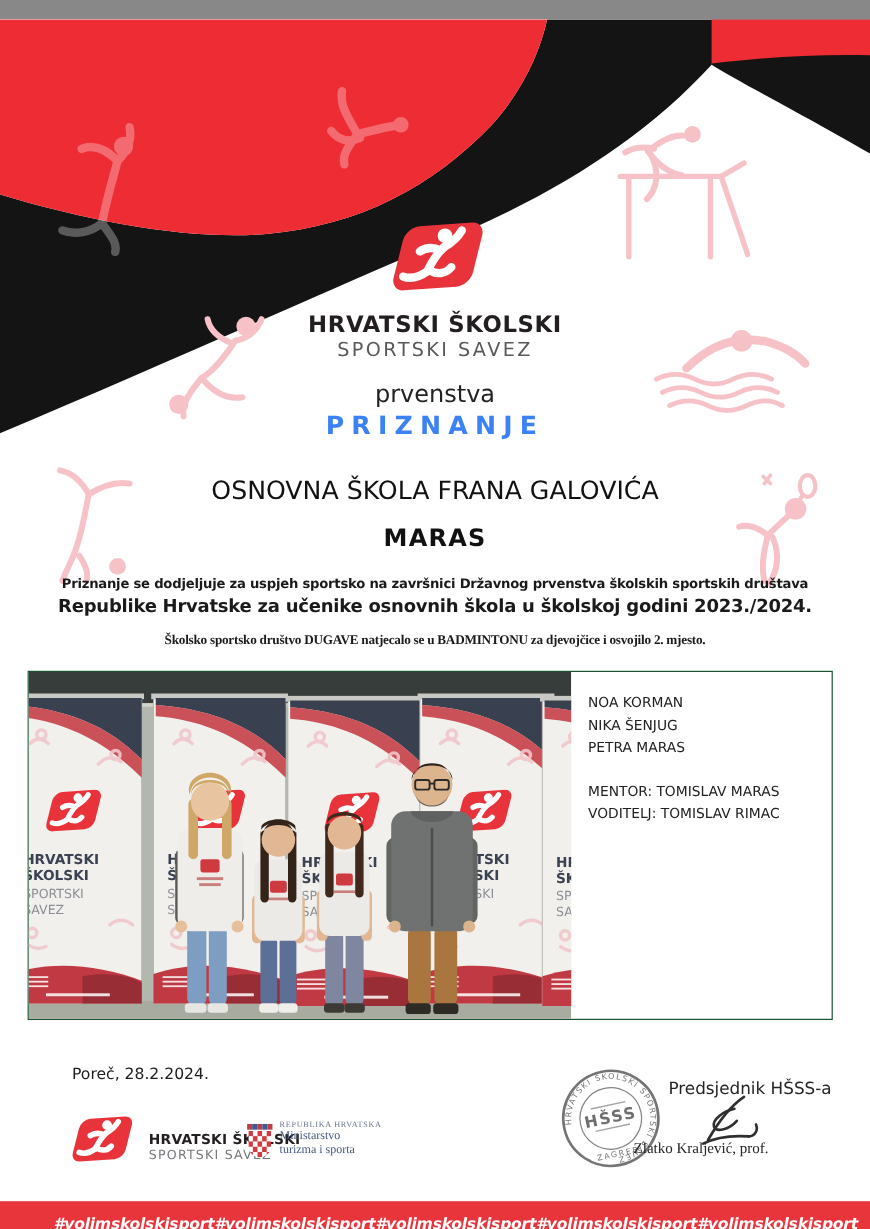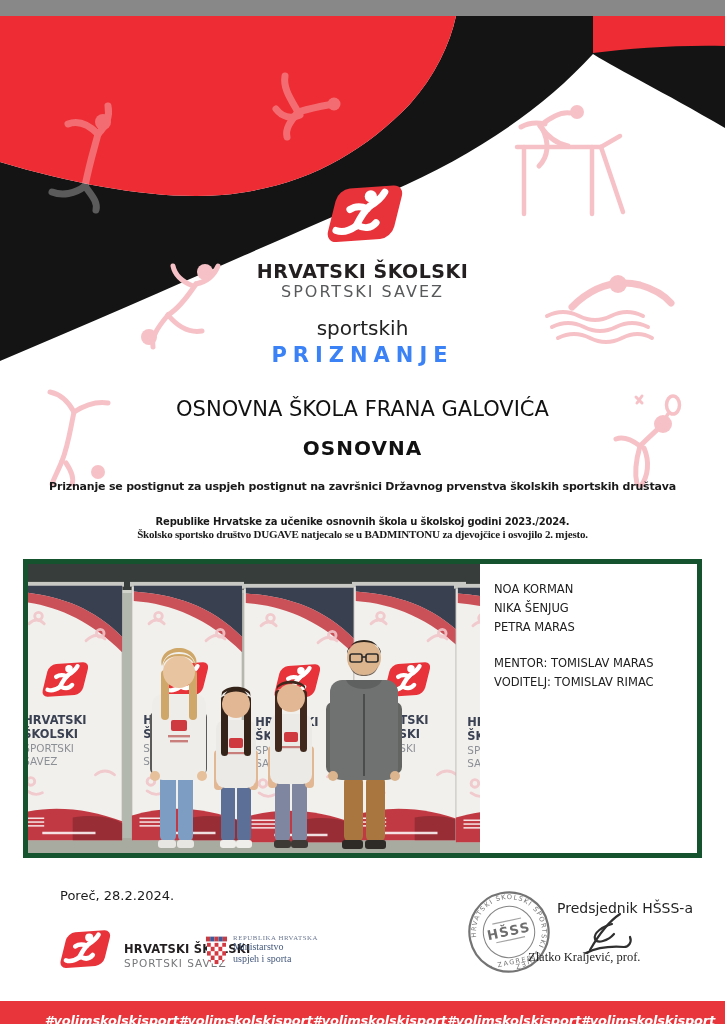--- a/index.html
+++ b/index.html
@@ -11,26 +11,26 @@
   .abs{position:absolute;}
   .ctr{text-align:center;left:0;width:725px;}
   
   .org1{top:244px;font-size:19px;font-weight:bold;letter-spacing:.5px;color:#231f20;}
   .org2{top:266px;font-size:16px;letter-spacing:2px;color:#58595b;}
   .gives{top:300px;font-size:20px;color:#222;}
   .title{top:327px;font-size:21px;font-weight:bold;letter-spacing:6px;color:#3b82f6;}
   .school{top:381px;font-size:21px;font-weight:normal;color:#111;}
   .city{top:420px;font-size:20px;font-weight:bold;letter-spacing:1px;color:#111;}
   .body1{top:464px;font-size:11px;font-weight:bold;letter-spacing:-.2px;white-space:nowrap;}
-  .body2{top:500px;font-size:10px;font-weight:bold;letter-spacing:-.2px;white-space:nowrap;}
+  .body2{top:480px;font-size:15px;font-weight:bold;letter-spacing:-.2px;white-space:nowrap;}
   .result{top:512px;font-size:11px;font-weight:bold;letter-spacing:-.2px;white-space:nowrap;font-family:Liberation Serif, serif;}
   
   .frame{
     left:23px;top:543px;width:669px;height:289px;
-    border:5px solid #14532d;background:#fff;display:flex;
+    border:1px solid #14532d;background:#fff;display:flex;
   }
   .photo{width:452px;height:289px;flex:0 0 auto;}
   .teampanel{flex:1;padding:16px 6px 0 14px;font-size:11.5px;line-height:19px;color:#202020;}
   .teampanel .gap{height:17px;}
   
   .date{left:60px;top:872px;font-size:13px;color:#1c1c1c;}
   .minitext1{left:124px;top:926px;font-size:11.5px;font-weight:bold;color:#231f20;letter-spacing:.2px;}
   .minitext2{left:124px;top:941px;font-size:10.5px;color:#77787b;letter-spacing:1px;}
   .gov{left:233px;top:918px;}
   .gov .country{font-size:6.8px;letter-spacing:.6px;color:#6b7892;font-family:"Liberation Serif",serif;}
@@ -161,25 +161,25 @@
       <path d="M636,381 l6,6 m0,-7 l-5,7" stroke-width="3"></path>
     </g>
   </svg>
 
   <svg class="abs" style="left:315px;top:169px" width="96" height="63" viewBox="0 0 110 72">
     <use href="#hsssLogo" width="110" height="72"></use>
   </svg>
 
   <div class="abs ctr org1">HRVATSKI ŠKOLSKI</div>
   <div class="abs ctr org2">SPORTSKI SAVEZ</div>
-  <div class="abs ctr gives">sportskih</div>
+  <div class="abs ctr gives">prvenstva</div>
   <div class="abs ctr title">PRIZNANJE</div>
   <div class="abs ctr school">OSNOVNA ŠKOLA FRANA GALOVIĆA</div>
-  <div class="abs ctr city">OSNOVNA</div>
-  <div class="abs ctr body1">Priznanje se postignut za uspjeh postignut na završnici Državnog prvenstva školskih sportskih društava</div>
+  <div class="abs ctr city">MARAS</div>
+  <div class="abs ctr body1">Priznanje se dodjeljuje za uspjeh sportsko na završnici Državnog prvenstva školskih sportskih društava</div>
   <div class="abs ctr body2">Republike Hrvatske za učenike osnovnih škola u školskoj godini 2023./2024.</div>
   <div class="abs ctr result">Školsko sportsko društvo DUGAVE natjecalo se u BADMINTONU za djevojčice i osvojilo 2. mjesto.</div>
 
   <div class="abs frame">
     <svg class="photo" viewBox="0 0 452 289">
       <rect width="452" height="289" fill="#b3b8af"></rect>
       <rect width="452" height="26" fill="#373d3a"></rect>
       <rect y="26" width="452" height="3" fill="#cfd3c9"></rect>
       <rect y="274" width="452" height="15" fill="#a8ab9f"></rect>
       <line x1="150" y1="29" x2="150" y2="274" stroke="#000" opacity="0.06"></line>
@@ -308,21 +308,21 @@
           <rect x="14" y="19.8" width="4" height="4.6"></rect>
         <rect x="2" y="24.4" width="4" height="4.6"></rect>
           <rect x="10" y="24.4" width="4" height="4.6"></rect>
           <rect x="18" y="24.4" width="4" height="4.6"></rect>
       </g>
     </g>
   </svg>
   <div class="abs gov">
     <div class="country">REPUBLIKA HRVATSKA</div>
     <div class="min">Ministarstvo</div>
-    <div class="min">uspjeh i sporta</div>
+    <div class="min">turizma i sporta</div>
   </div>
 
   <svg class="abs" style="left:465px;top:872px" width="88" height="88" viewBox="0 0 120 120">
     <g transform="rotate(-12 60 60)" opacity="0.82">
       <circle cx="60" cy="60" r="54" fill="none" stroke="#565656" stroke-width="3"></circle>
       <circle cx="60" cy="60" r="35" fill="none" stroke="#6a6a6a" stroke-width="1.4"></circle>
       <path id="stampCircle" d="M60,60 m-45,0 a45,45 0 1,1 90,0 a45,45 0 1,1 -90,0" fill="none"></path>
       <text font-family="DejaVu Sans" font-size="9" letter-spacing="1.6" fill="#555">
         <textPath href="#stampCircle" startOffset="2">HRVATSKI ŠKOLSKI SPORTSKI SAVEZ</textPath>
       </text>

